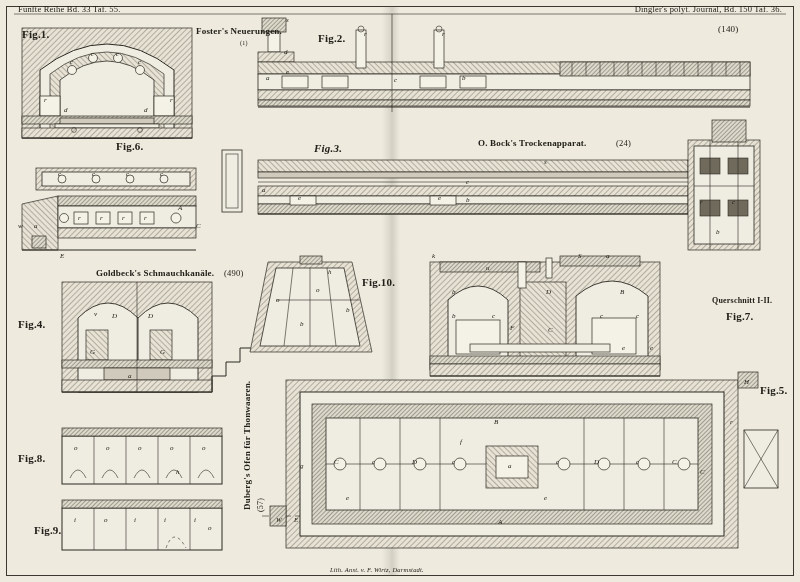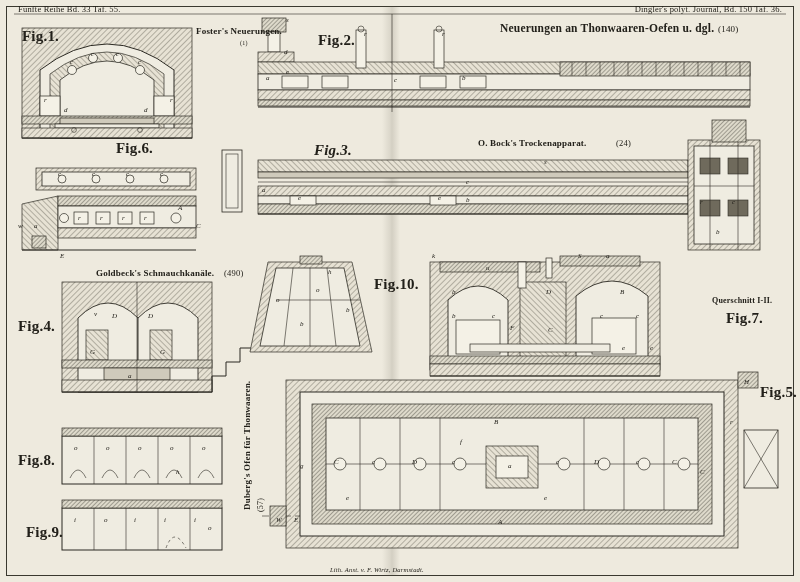--- a/index.html
+++ b/index.html
@@ -4,21 +4,21 @@
 <style>
   html,body{margin:0;padding:0;background:#fff;}
   body{width:800px;height:582px;overflow:hidden;font-family:"Liberation Serif",serif;}
   #plate{position:relative;width:800px;height:582px;background:#efece1;}
   
   #paper{position:absolute;inset:0;background:#eeeade;}
   #border{position:absolute;left:6px;top:6px;right:6px;bottom:6px;border:1px solid #3a382f;}
   .lbl{position:absolute;color:#22201a;white-space:nowrap;letter-spacing:.2px;}
   .hdr{font-size:8.5px;}
   .ttl{font-size:11.5px;font-weight:bold;}
-  .fig{font-size:15px;font-weight:bold;text-align:center;}
+  .fig{font-size:11px;font-weight:bold;text-align:center;}
   .cap{font-size:9px;font-weight:bold;}
   .sm{font-size:7px;font-style:italic;}
   .tiny{font-size:6px;}
   .foot{font-size:6.5px;font-style:italic;}
   .vert{transform:rotate(-90deg);transform-origin:left top;font-size:9px;font-weight:bold;}
   svg{position:absolute;left:0;top:0;}
   .ln{stroke:#2b2922;fill:none;}
   .thin{stroke-width:.6;}
   .med{stroke-width:1;}
   .hatch-a{fill:url(#hA);stroke:#2b2922;stroke-width:.7;}
@@ -287,21 +287,20 @@
       <path d="M166 548 Q174 526 186 548" class="ln thin" stroke-dasharray="3 3"></path>
       <rect x="62" y="500" width="160" height="8" class="hatch-c"></rect>
     </g>
 
     <line x1="14" y1="14" x2="786" y2="14" class="ln thin"></line>
   </svg>
 
   <div class="lbl hdr" style="left:18px;top:4px;">Fünfte Reihe Bd. 33 Taf. 55.</div>
   <div class="lbl hdr" style="right:18px;top:4px;">Dingler's polyt. Journal, Bd. 150 Taf. 36.</div>
 
-  <div class="lbl ttl" style="left:500px;top:22px;">Neuerungen an Thonwaaren-Oefen u. dgl.</div>
   <div class="lbl" style="left:718px;top:24px;font-size:9px;">(140)</div>
 
   <div class="lbl cap" style="left:196px;top:26px;">Foster's Neuerungen.</div>
   <div class="lbl tiny" style="left:240px;top:40px;">(1)</div>
 
   <div class="lbl cap" style="left:478px;top:138px;">O. Bock's Trockenapparat.</div>
   <div class="lbl" style="left:616px;top:138px;font-size:8.5px;">(24)</div>
 
   <div class="lbl cap" style="left:96px;top:268px;">Goldbeck's Schmauchkanäle.</div>
   <div class="lbl" style="left:224px;top:268px;font-size:8.5px;">(490)</div>
@@ -312,22 +311,22 @@
   <div class="vert lbl" style="left:256px;top:512px;font-size:8px;font-weight:normal;">(57)</div>
 
   <div class="lbl fig" style="left:22px;top:28px;">Fig.1.</div>
   <div class="lbl fig" style="left:318px;top:32px;">Fig.2.</div>
   <div class="lbl fig" style="left:314px;top:142px;font-style:italic;">Fig.3.</div>
   <div class="lbl fig" style="left:18px;top:318px;">Fig.4.</div>
   <div class="lbl fig" style="left:760px;top:384px;">Fig.5.</div>
   <div class="lbl fig" style="left:116px;top:140px;">Fig.6.</div>
   <div class="lbl fig" style="left:726px;top:310px;">Fig.7.</div>
   <div class="lbl fig" style="left:18px;top:452px;">Fig.8.</div>
-  <div class="lbl fig" style="left:26px;top:524px;">Fig.9.</div>
-  <div class="lbl fig" style="left:374px;top:276px;">Fig.10.</div>
+  <div class="lbl fig" style="left:34px;top:524px;">Fig.9.</div>
+  <div class="lbl fig" style="left:362px;top:276px;">Fig.10.</div>
 
   <div class="lbl sm" style="left:70px;top:58px;">c</div>
   <div class="lbl sm" style="left:91px;top:50px;">c</div>
   <div class="lbl sm" style="left:116px;top:50px;">c</div>
   <div class="lbl sm" style="left:138px;top:58px;">c</div>
   <div class="lbl sm" style="left:44px;top:96px;">r</div>
   <div class="lbl sm" style="left:170px;top:96px;">r</div>
   <div class="lbl sm" style="left:64px;top:106px;">d</div>
   <div class="lbl sm" style="left:144px;top:106px;">d</div>
 

